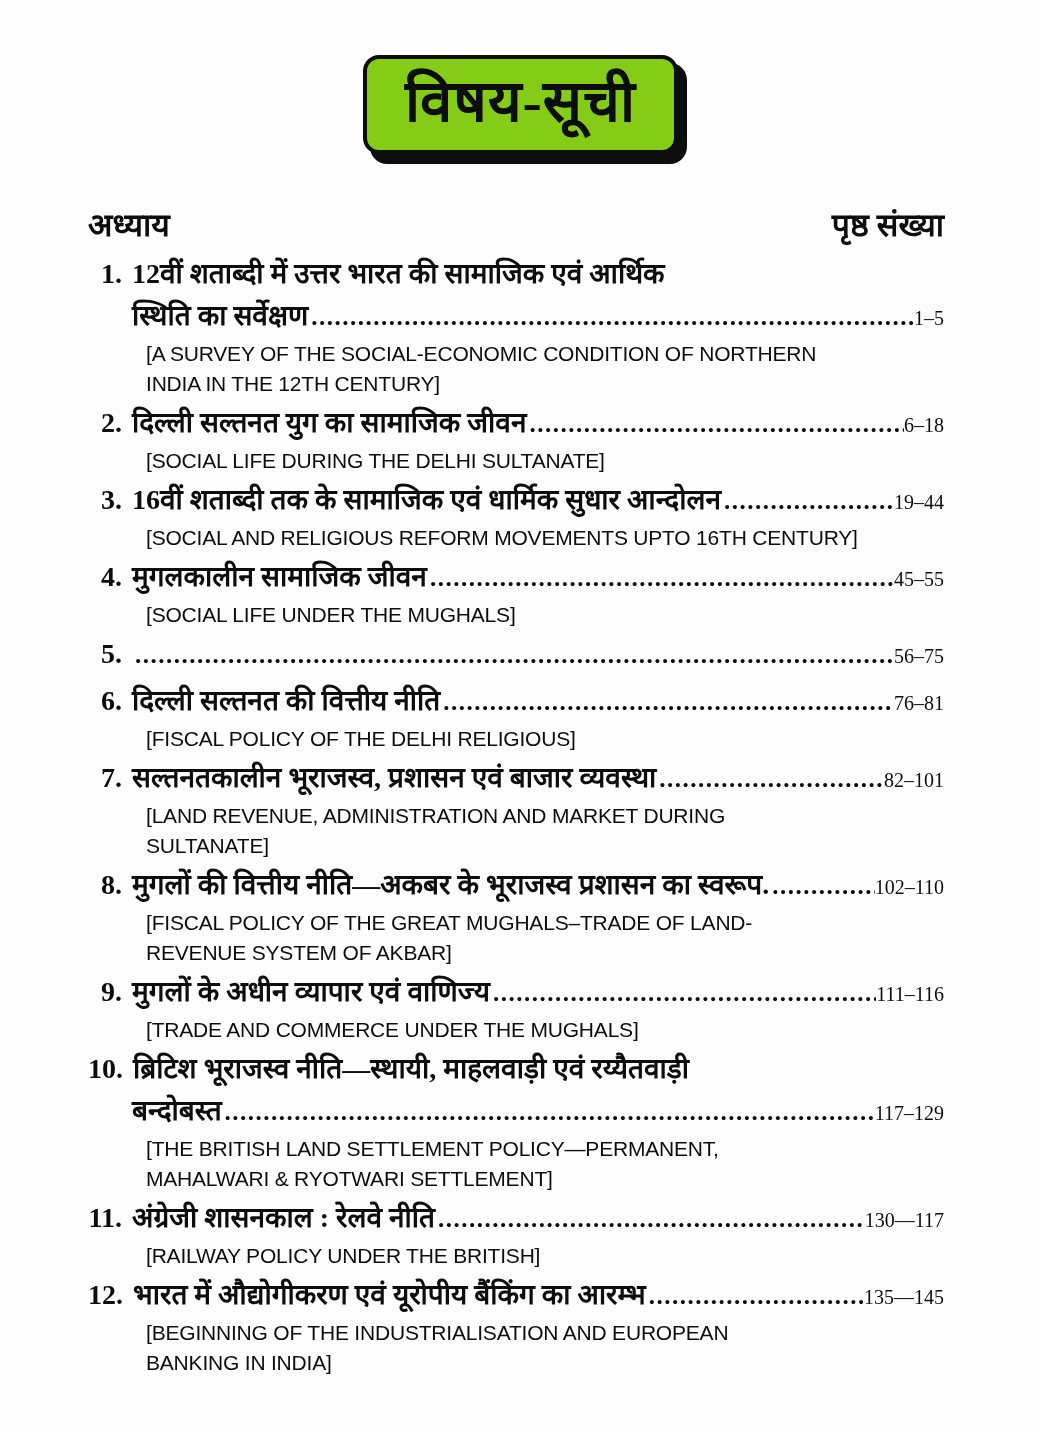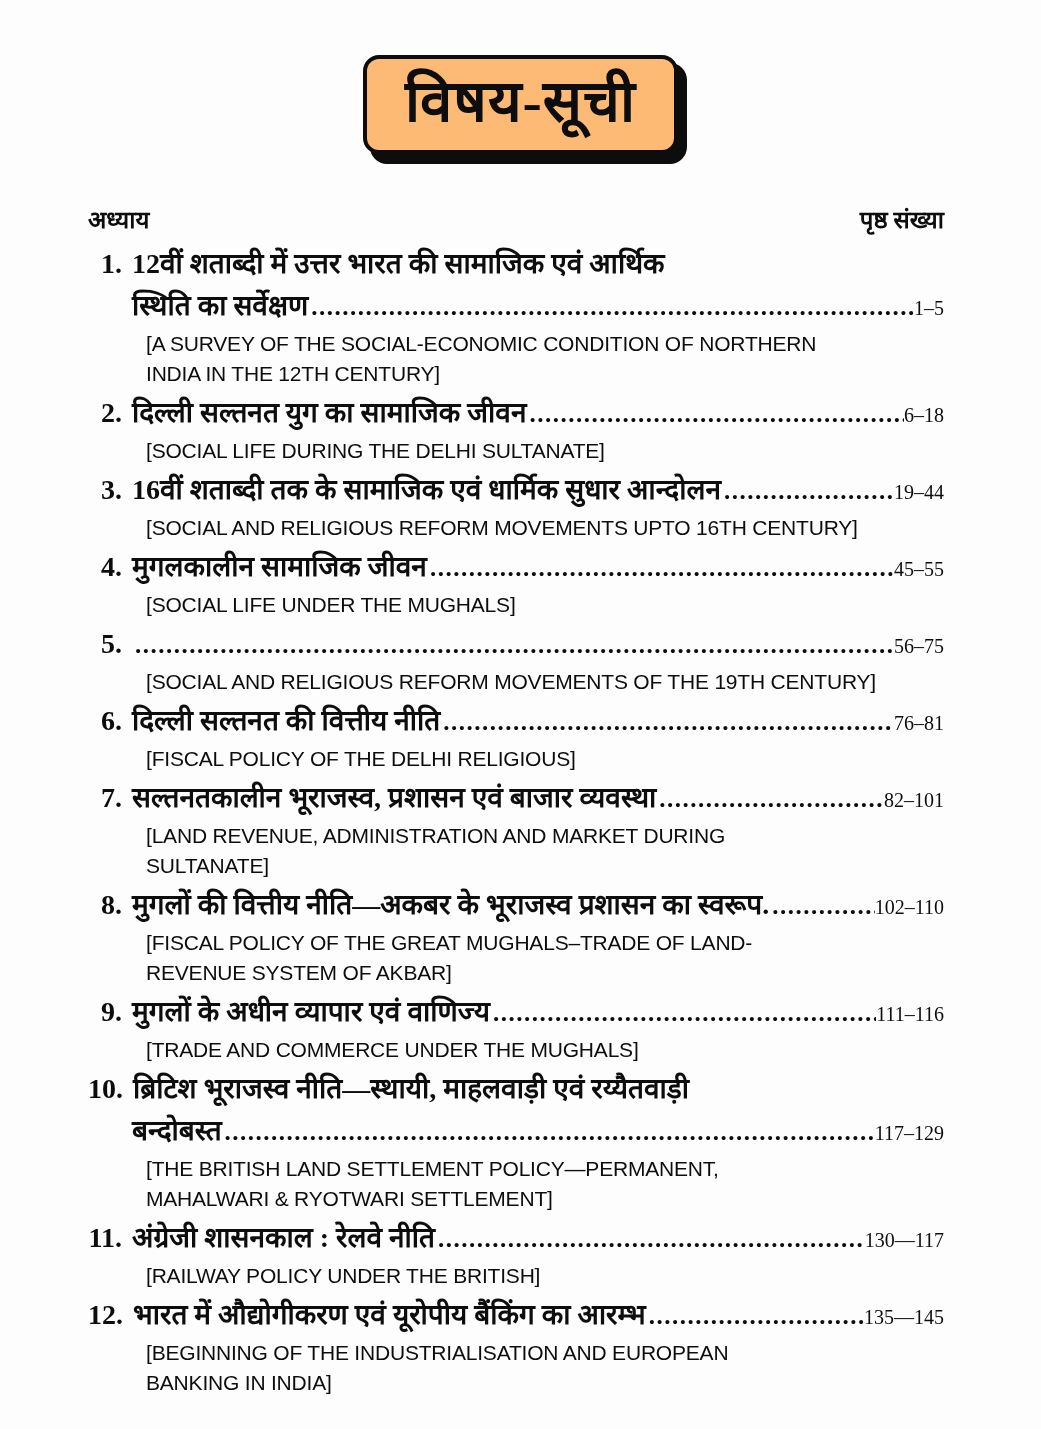--- a/index.html
+++ b/index.html
@@ -14,35 +14,35 @@
   .title-wrap {
     text-align: center;
     padding-top: 55px;
   }
   .title-box {
     display: inline-block;
     border: 4px solid #0d0d0d;
     border-radius: 16px;
     box-shadow: 8px 9px 0 1px #0d0d0d;
     padding: 10px 38px 14px 38px;
-    background: #fdba74;
+    background: #84cc16;
   }
   .title-box .title-text {
     font-size: 58px;
     font-weight: 700;
     letter-spacing: 1px;
     line-height: 1.15;
   }
   .header-row {
     display: flex;
     justify-content: space-between;
     align-items: flex-end;
     margin: 48px 97px 8px 88px;
     font-weight: 700;
-    font-size: 24px;
+    font-size: 32px;
   }
   .toc-list {
     margin: 0 97px 0 88px;
   }
   .item { margin-bottom: 3px; }
   .title-line {
     display: flex;
     align-items: baseline;
     line-height: 42px;
   }
@@ -144,21 +144,20 @@
         <span class="pages">45–55</span>
       </div>
       <div class="english">[SOCIAL LIFE UNDER THE MUGHALS]</div>
     </div>
     <div class="item">
       <div class="title-line">
         <span class="num">5.</span>
         <span class="dots"></span>
         <span class="pages">56–75</span>
       </div>
-      <div class="english">[SOCIAL AND RELIGIOUS REFORM MOVEMENTS OF THE 19TH CENTURY]</div>
     </div>
     <div class="item">
       <div class="title-line">
         <span class="num">6.</span>
         <span class="hindi">दिल्ली सल्तनत की वित्तीय नीति</span>
         <span class="dots"></span>
         <span class="pages">76–81</span>
       </div>
       <div class="english">[FISCAL POLICY OF THE DELHI RELIGIOUS]</div>
     </div>

